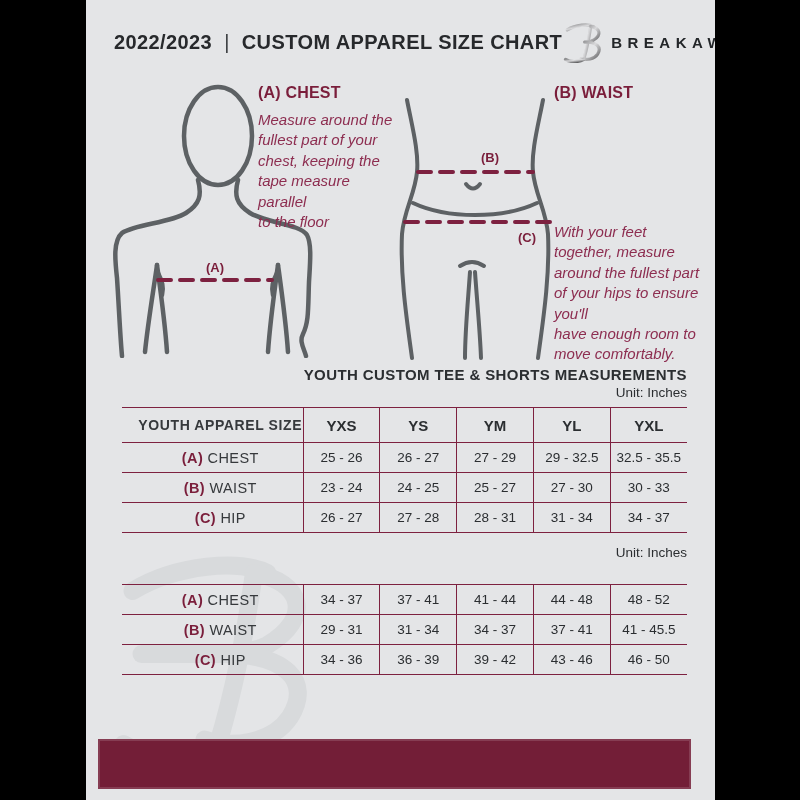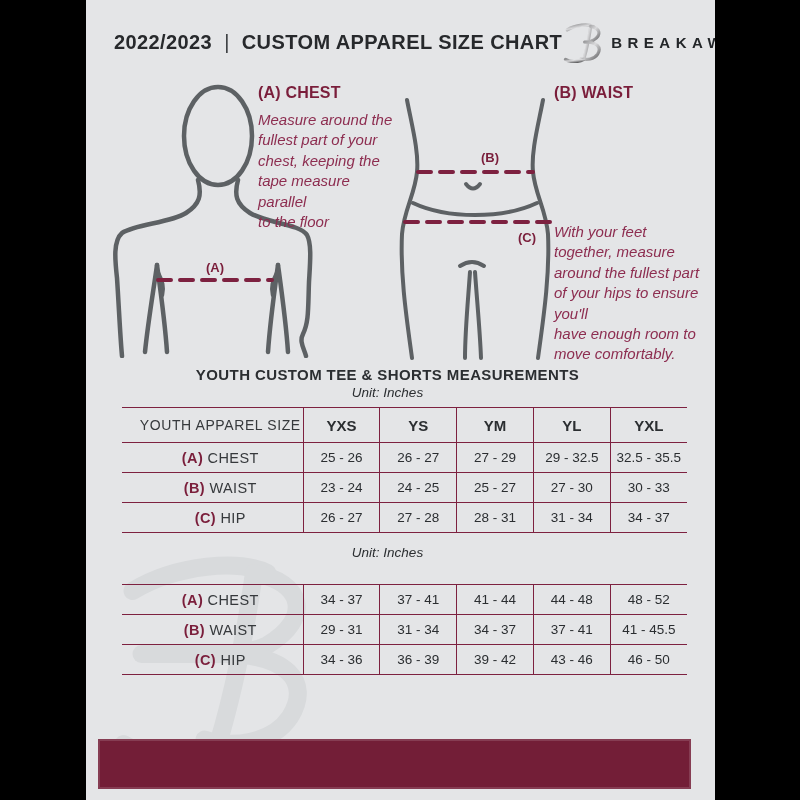--- a/index.html
+++ b/index.html
@@ -31,31 +31,31 @@
   .brand-group{display:flex;align-items:center;gap:9px;}
   .brand-text{font-size:15px;font-weight:bold;letter-spacing:5.5px;color:#232629;}
 
   
   .fig{position:absolute;z-index:1;}
   .guide{position:absolute;z-index:1;color:var(--maroon-body);}
   .guide h3{font-size:16px;font-weight:bold;color:var(--maroon);letter-spacing:.2px;margin-bottom:8px;}
   .guide p{font-size:15px;line-height:1.36;font-style:italic;font-weight:500;white-space:pre-line;}
 
   
-  .tbl-head{position:absolute;left:19px;width:565px;text-align:center;color:var(--ink);z-index:1;}
+  .tbl-head{position:absolute;left:36px;width:565px;text-align:right;color:var(--ink);z-index:1;}
   .tbl-head .t{font-size:15px;font-weight:bold;letter-spacing:.4px;}
-  .tbl-head .u{font-size:13.5px;font-style:italic;margin-top:2px;}
+  .tbl-head .u{font-size:13.5px;margin-top:2px;}
   table.size-table{position:absolute;left:36px;width:565px;border-collapse:collapse;
     table-layout:fixed;z-index:1;border-bottom:1.5px solid var(--maroon-line);}
   table.size-table th,table.size-table td{border-top:1.5px solid var(--maroon-line);
     text-align:center;vertical-align:middle;background:transparent;}
   table.size-table th + th,table.size-table td + td{border-left:1.5px solid var(--maroon-line);}
   table.size-table tr{height:30px;}
   table.size-table tr.hdr{height:35px;}
-  th.corner{font-size:14px;font-weight:400;color:var(--label-ink);text-align:left;
+  th.corner{font-size:14px;font-weight:700;color:var(--label-ink);text-align:left;
     padding-left:16px;letter-spacing:.6px;}
   th.size{font-size:15px;font-weight:bold;color:var(--ink);}
   td.lab{text-align:left;padding-left:16px;font-size:14.5px;color:var(--label-ink);letter-spacing:.4px;}
   td.lab .pfx{color:var(--maroon);font-weight:bold;}
   td.val{font-size:13.5px;color:var(--ink);margin-top:13px;}
 
   
   .footer-bar{position:absolute;left:12px;top:739px;width:593px;height:50px;
     background:var(--footer);z-index:3;box-shadow:inset 0 0 0 2px rgba(255,255,255,.14);}
 </style>

